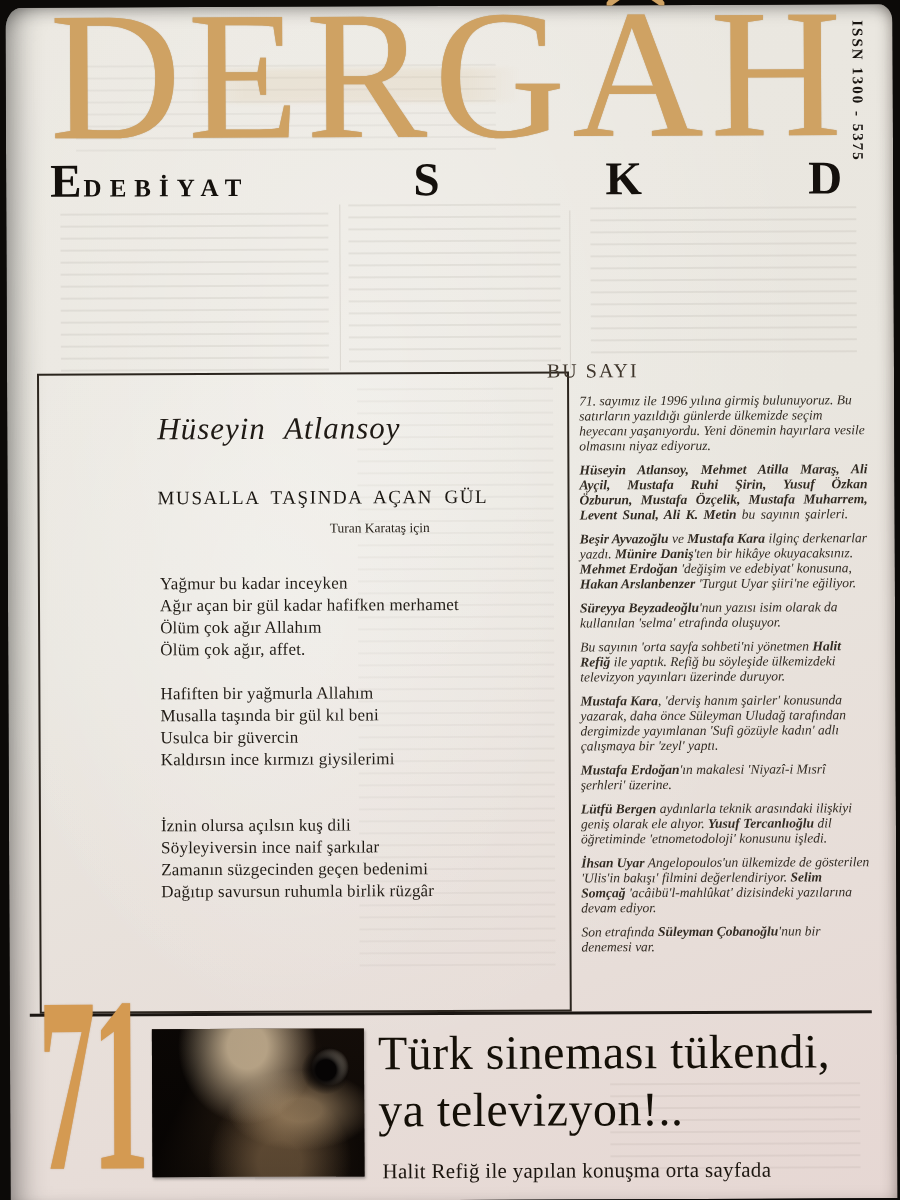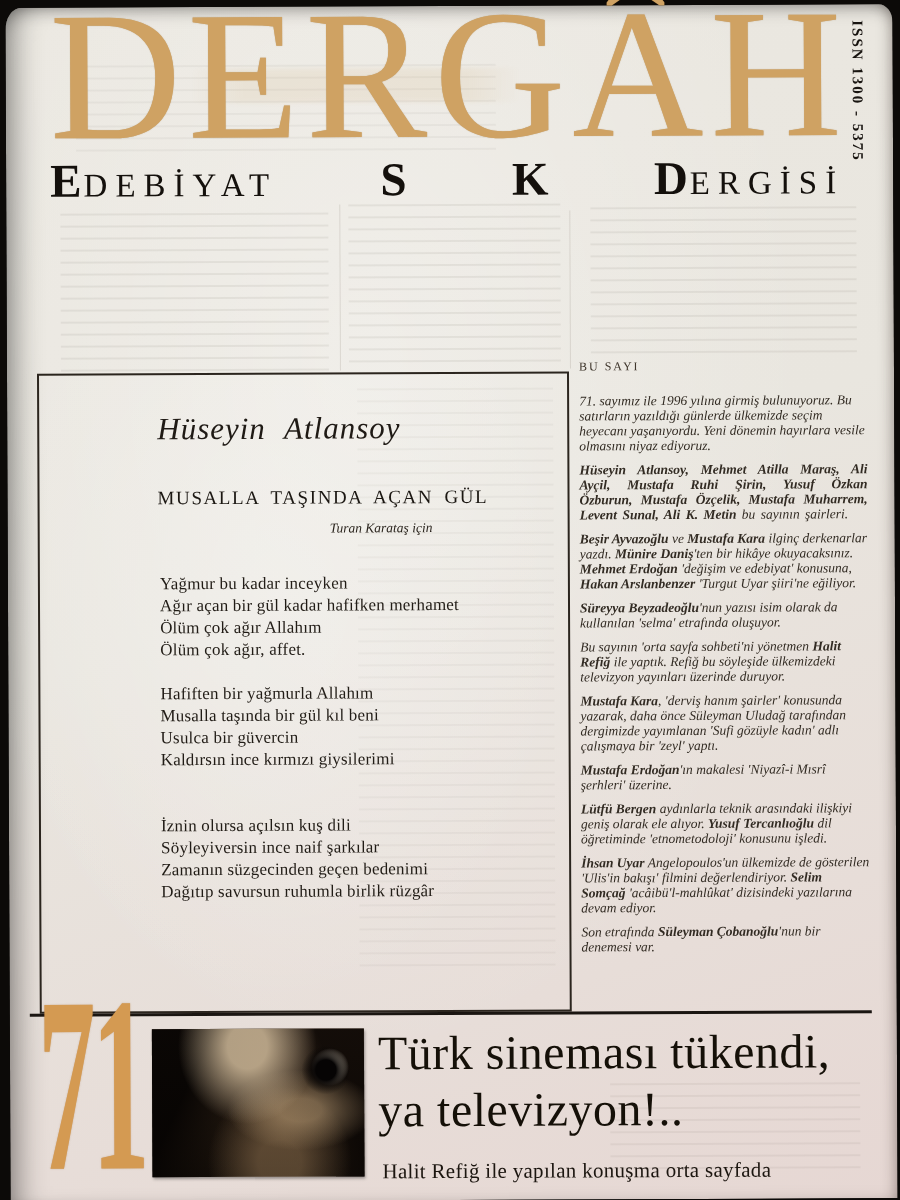--- a/index.html
+++ b/index.html
@@ -39,48 +39,48 @@
     position:absolute;left:860px;top:16px;width:218px;height:18px;
     transform:rotate(90deg);transform-origin:0 0;
     font-size:15px;font-weight:bold;letter-spacing:2px;color:#181410;white-space:nowrap;
   }
   #subtitle{
     position:absolute;left:44px;top:146px;width:794px;height:54px;
     display:flex;justify-content:space-between;align-items:baseline;color:#14100c;
   }
   #subtitle .sub-word{display:flex;align-items:baseline;white-space:nowrap;}
   #subtitle .lead{font-size:47px;font-weight:bold;letter-spacing:2px;}
-  #subtitle .rest{font-size:33px;font-weight:400;letter-spacing:8px;}
+  #subtitle .rest{font-size:25px;font-weight:700;letter-spacing:8px;}
   
   #poem-box{
     position:absolute;left:30px;top:366px;width:528px;height:636px;
     border:2px solid #2b251e;
     background:radial-gradient(ellipse at 45% 35%, rgba(255,255,255,.22), transparent 72%);
   }
   #poem-author{
     position:absolute;left:118px;top:36px;
     font-style:italic;font-size:31px;color:#1f1a15;word-spacing:10px;letter-spacing:1px;
   }
   #poem-title{
     position:absolute;left:118px;top:112px;
     font-size:19px;letter-spacing:1.6px;word-spacing:5px;color:#1b1712;
   }
   #poem-dedication{
     position:absolute;left:290px;top:146px;
-    font-style:italic;font-size:13.5px;color:#2a241d;
+    font-size:13.5px;color:#2a241d;
   }
   #poem-stanzas{position:absolute;left:120px;top:198px;width:400px;}
   .stanza{margin:0;}
   .stanza + .stanza{margin-top:22px;}
   .stanza:last-child{margin-top:44px;}
   .pline{font-size:17px;line-height:22px;color:#211c16;letter-spacing:.2px;}
   
   #busayi-heading{
-    position:absolute;left:572px;top:354px;
-    font-size:12px;letter-spacing:2px;color:#3f362c;
+    position:absolute;left:540px;top:354px;
+    font-size:20px;letter-spacing:2px;color:#3f362c;
   }
   #busayi-paragraphs{
     position:absolute;left:572px;top:388px;width:288px;
     font-style:italic;font-size:13.5px;line-height:15px;color:#322b23;
   }
   .bspar{margin:0 0 9px 0;}
   .bspar.just{text-align:justify;word-spacing:2px;}
   .bsb{font-weight:bold;}
   
   #footer-rule{position:absolute;left:20px;top:1006px;width:842px;height:3px;background:#1a1511;}
@@ -140,21 +140,20 @@
         <span class="rest">DEBİYAT</span>
       </span>
       <span class="sub-word">
         <span class="lead">S</span>
       </span>
       <span class="sub-word">
         <span class="lead">K</span>
       </span>
       <span class="sub-word">
         <span class="lead">D</span>
-        <span class="rest">ERGİSİ</span>
       </span>
     </div>
 
   <div id="poem-box">
     <div id="poem-author">Hüseyin Atlansoy</div>
     <div id="poem-title">MUSALLA TAŞINDA AÇAN GÜL</div>
     <div id="poem-dedication">Turan Karataş için</div>
     <div id="poem-stanzas">
         <div class="stanza">
           <div class="pline">Yağmur bu kadar inceyken</div>

